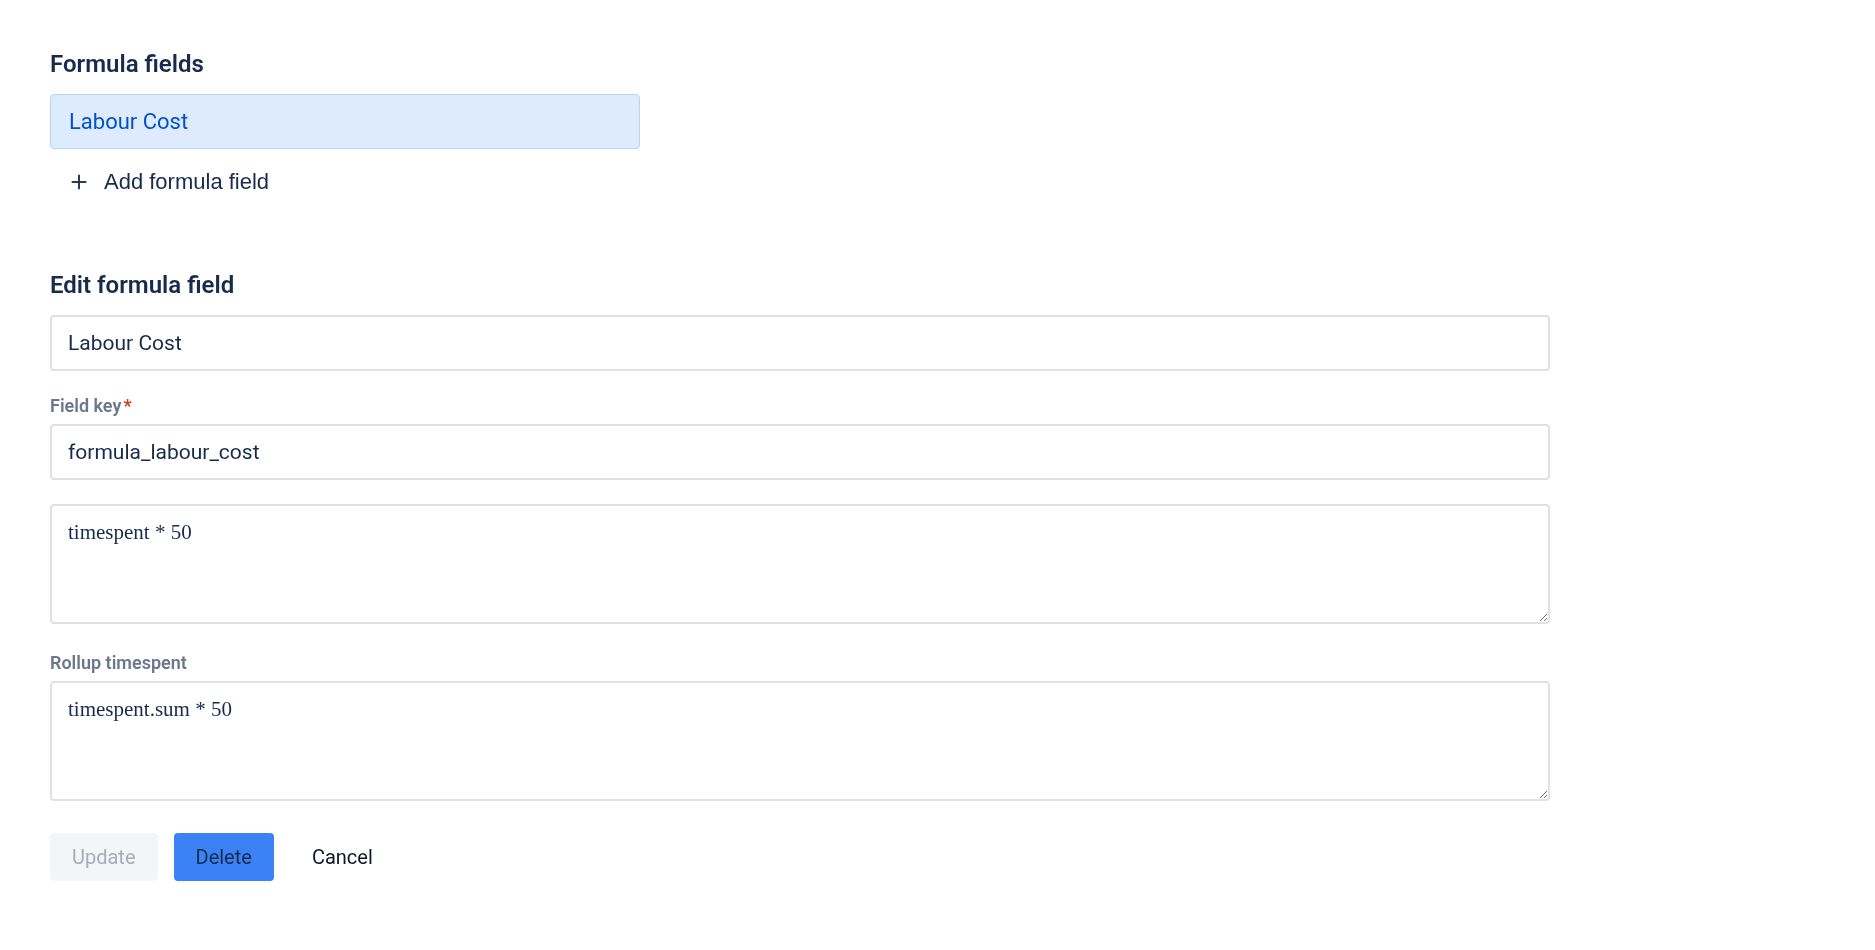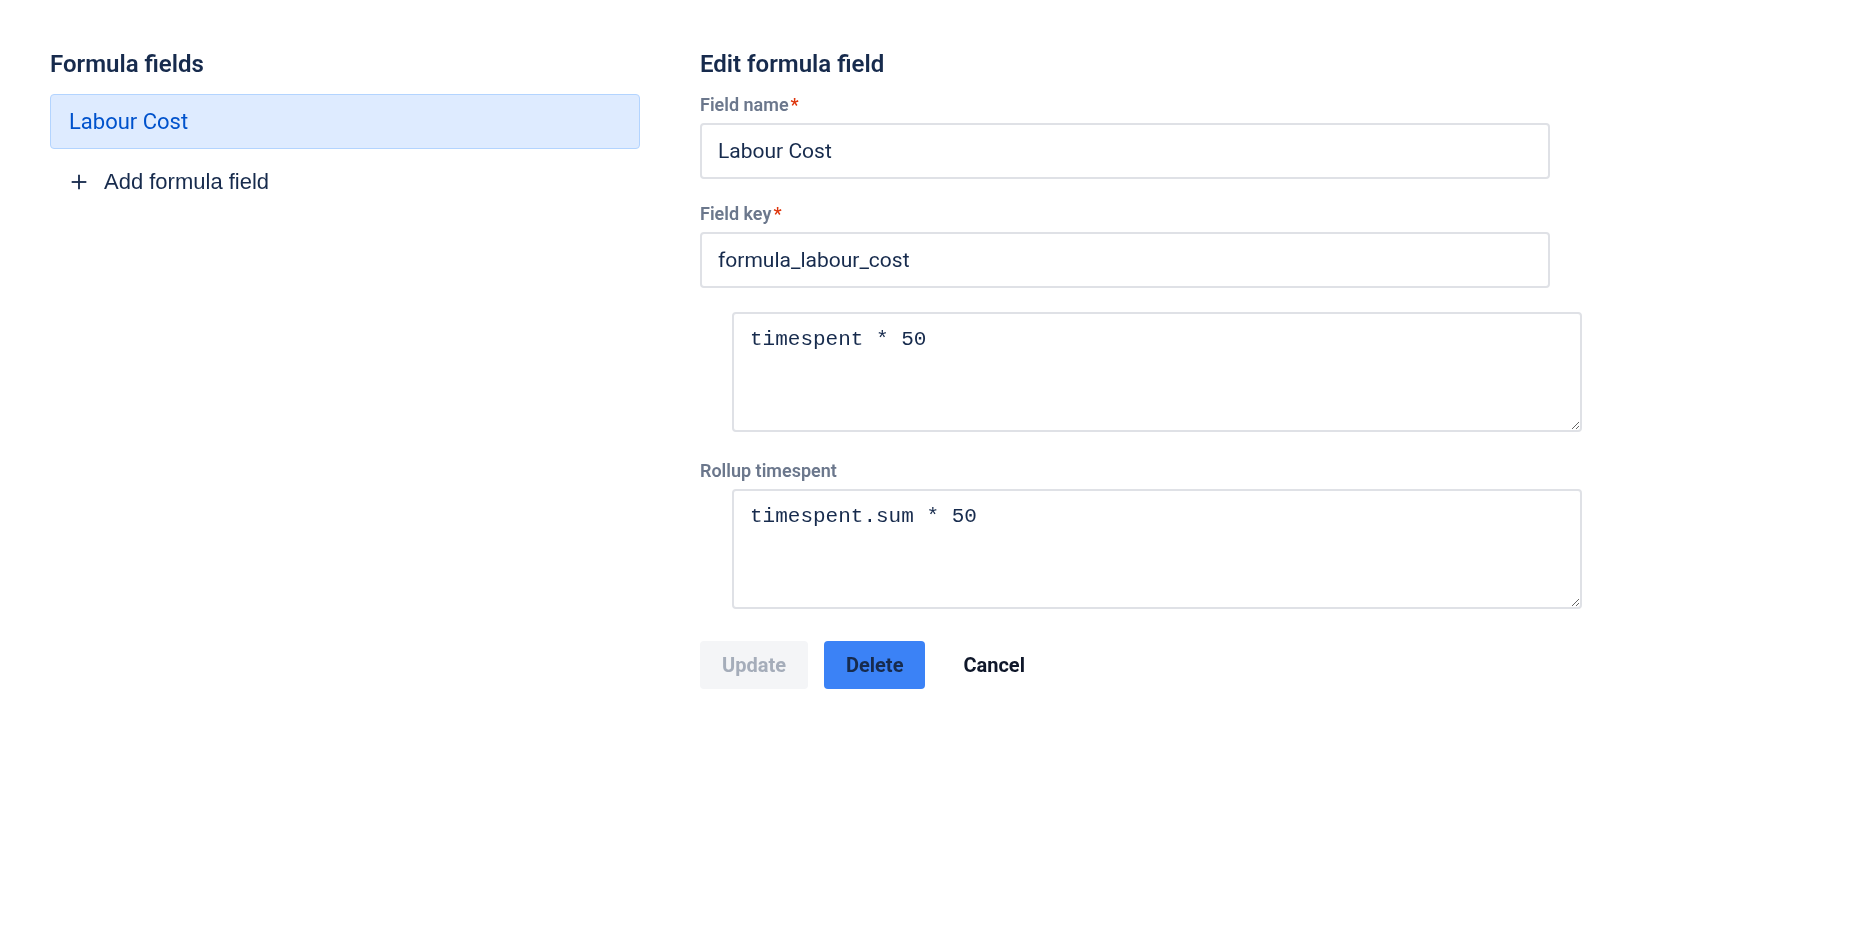--- a/index.html
+++ b/index.html
@@ -10,20 +10,21 @@
     body {
       font-family: -apple-system, BlinkMacSystemFont, "Segoe UI", Roboto, Helvetica, Arial, sans-serif;
       background: #ffffff;
       color: #172b4d;
       padding: 50px;
     }
     .container {
       display: flex;
       gap: 60px;
       max-width: 1500px;
+      flex-direction: column;
     }
     .left-panel {
       width: 590px;
       flex-shrink: 0;
     }
     .right-panel {
       flex: 1;
     }
     .section-heading {
       font-size: 24px;
@@ -88,35 +89,34 @@
       font-family: inherit;
       background: #ffffff;
     }
     .form-textarea {
       width: 100%;
       padding: 14px 16px;
       font-size: 21px;
       color: #172b4d;
       border: 2px solid #dfe1e6;
       border-radius: 4px;
-      font-family: Liberation Mono, monospace;
+      font-family: Liberation Serif, serif;
       resize: vertical;
       min-height: 120px;
       background: #ffffff;
-      margin-left: 32px;
     }
     .button-row {
       display: flex;
       gap: 16px;
       margin-top: 28px;
     }
     .btn {
       padding: 12px 22px;
       font-size: 20px;
-      font-weight: 700;
+      font-weight: 400;
       border: none;
       border-radius: 4px;
       cursor: pointer;
       font-family: inherit;
     }
     .btn-primary {
       background: #f4f5f7;
       color: #a5adba;
     }
     .btn-secondary {
@@ -147,23 +147,20 @@
         </svg>
       </span>
       <span>Add formula field</span>
     </button>
   </div>
 
   <div class="right-panel">
     <h2 class="section-heading">Edit formula field</h2>
 
     <div class="form-group">
-      <label class="form-label">
-        <span>Field name</span><span class="required-asterisk">*</span>
-      </label>
       <input type="text" class="form-input" value="Labour Cost" style="">
     </div>
 
     <div class="form-group">
       <label class="form-label">
         <span>Field key</span><span class="required-asterisk">*</span>
       </label>
       <input type="text" class="form-input" value="formula_labour_cost" style="">
     </div>
 

